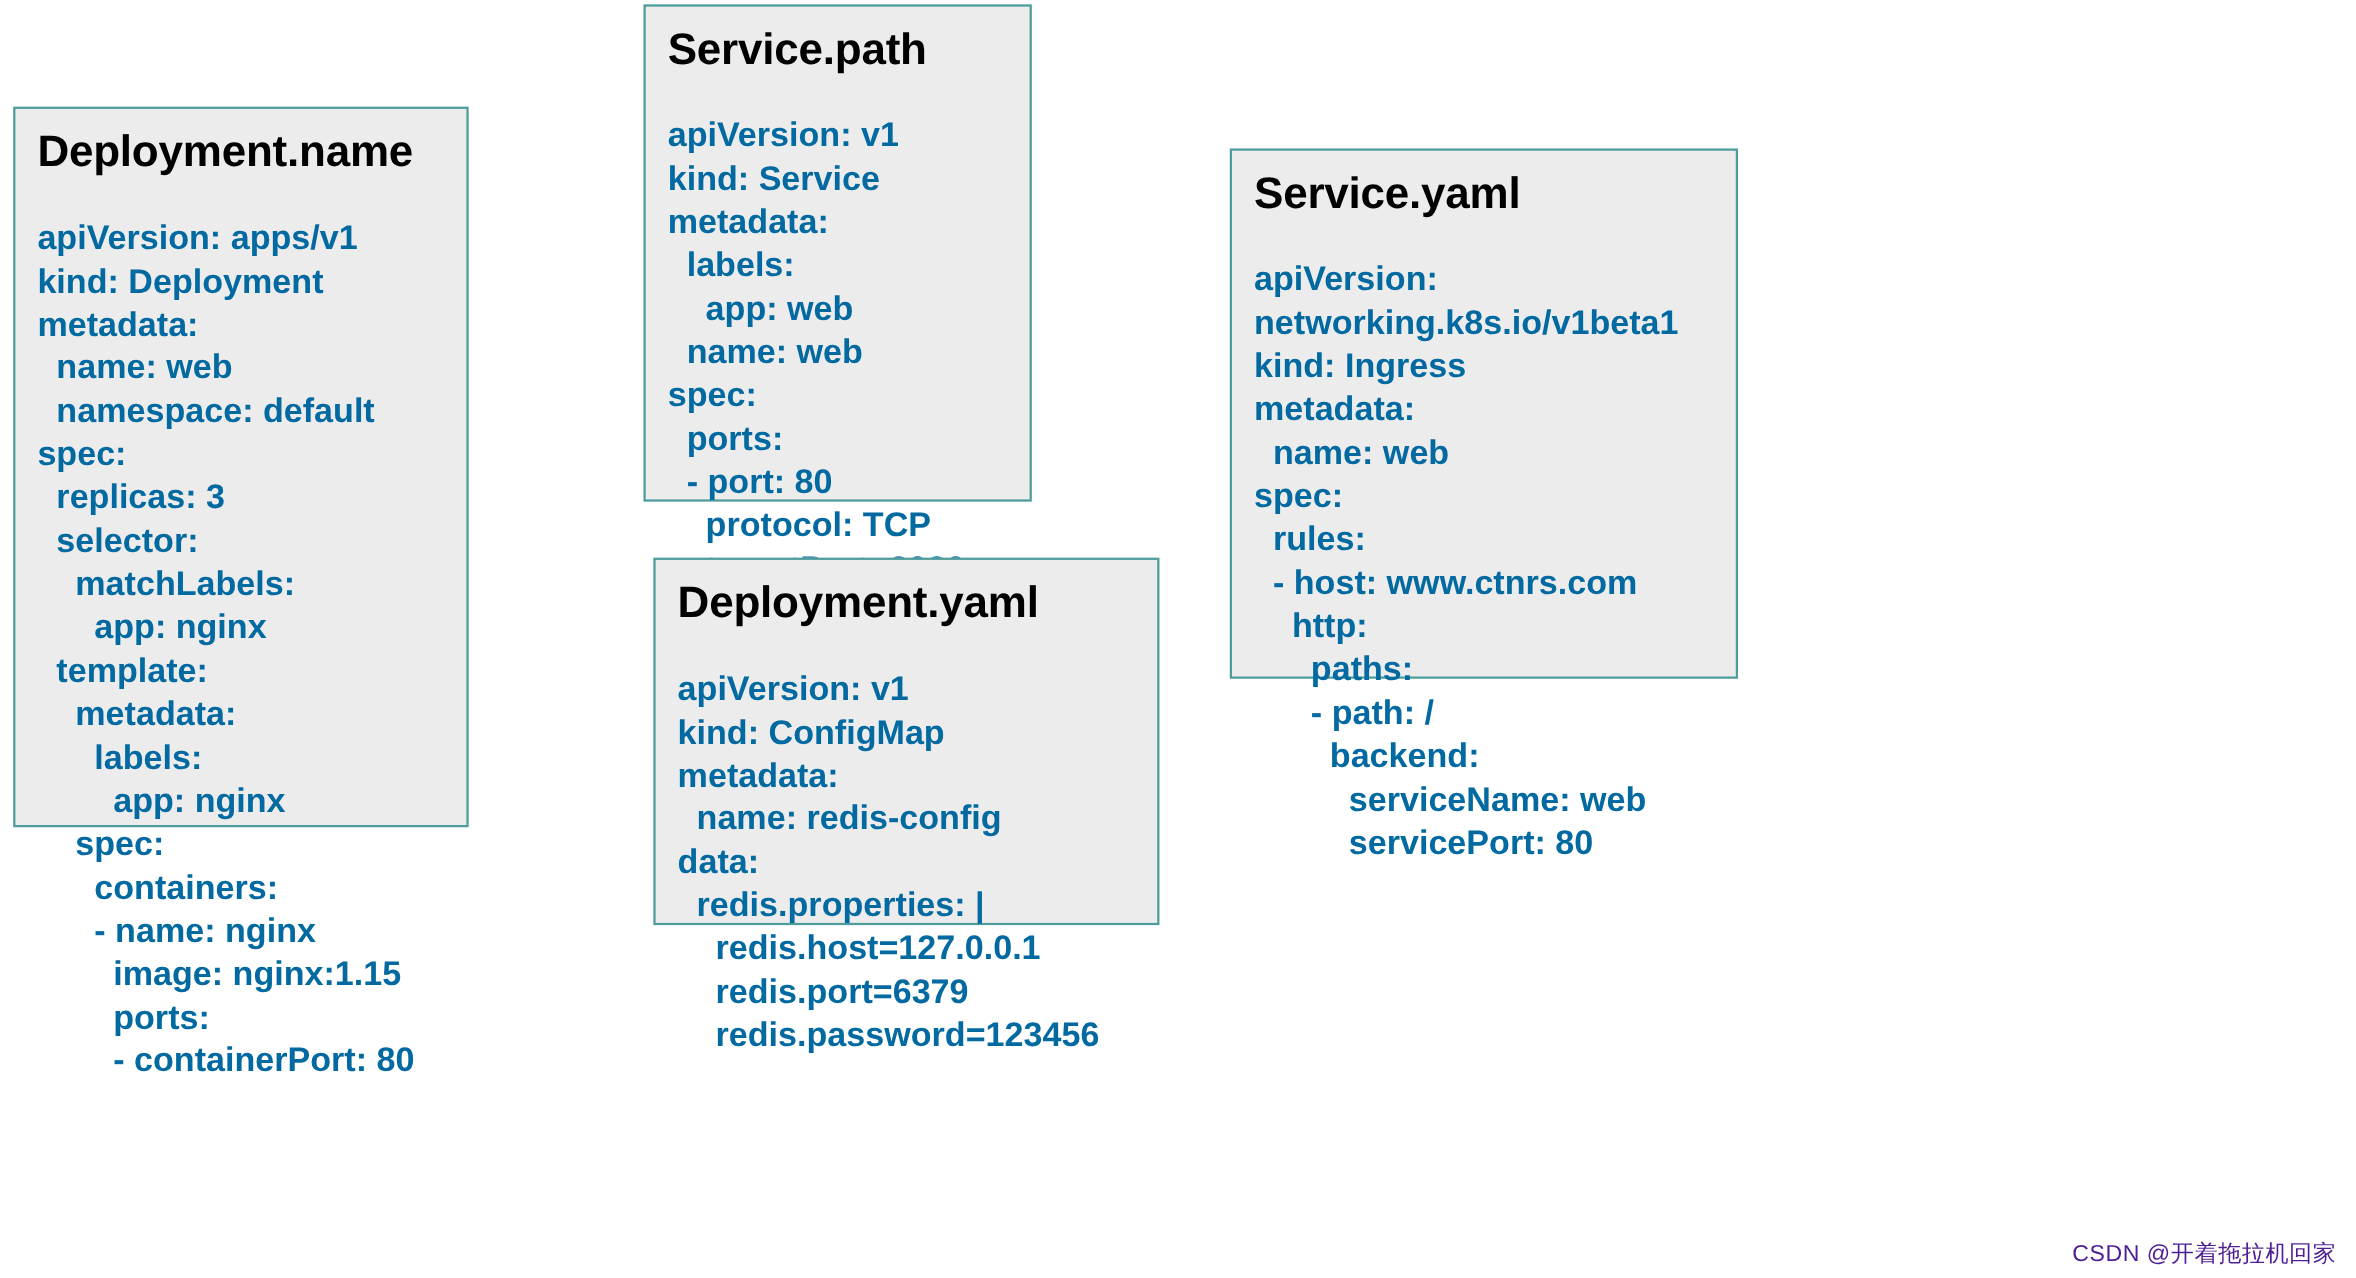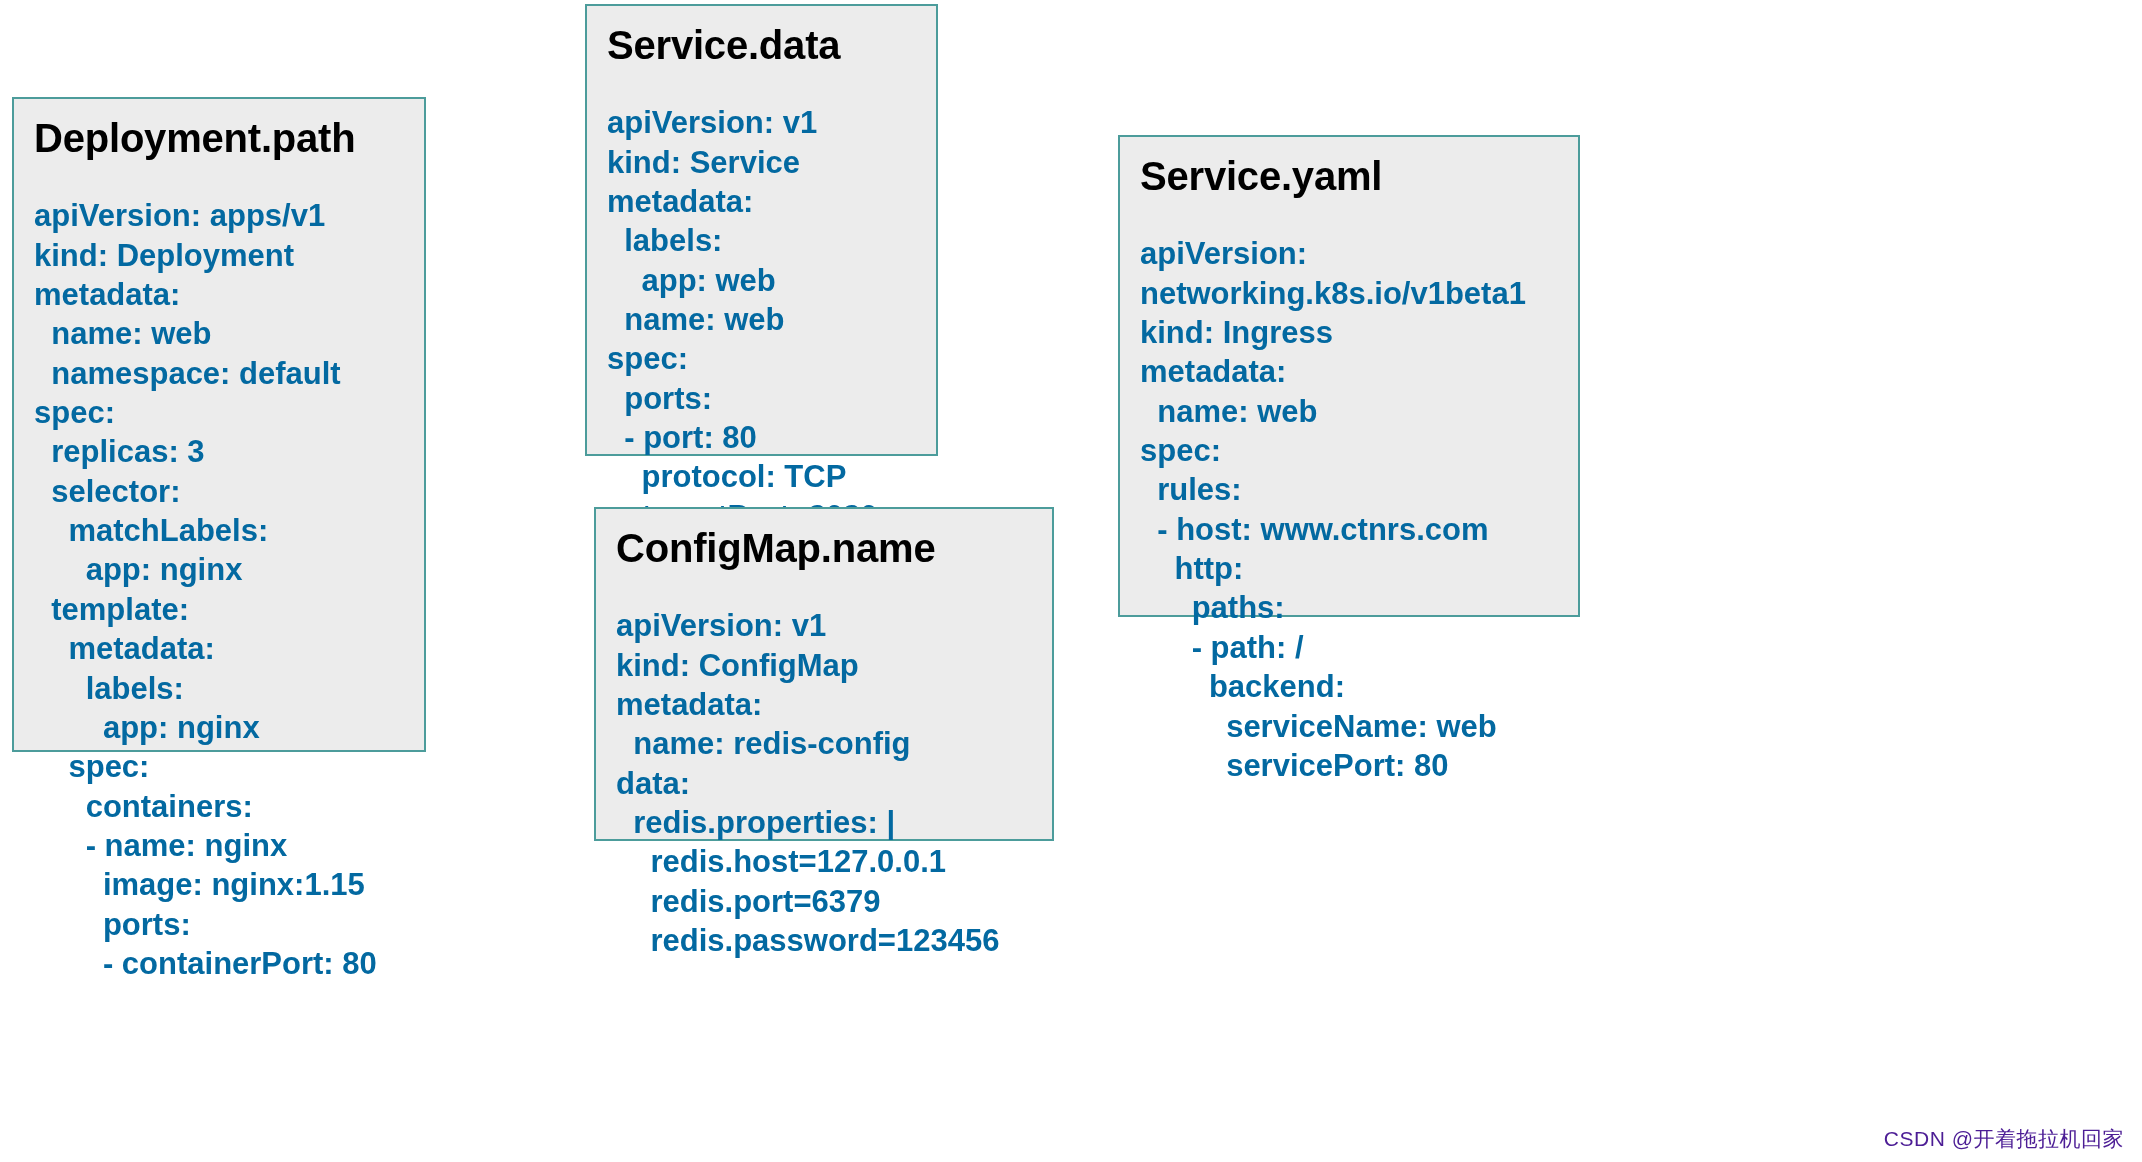--- a/index.html
+++ b/index.html
@@ -89,31 +89,31 @@
     white-space: pre;
     letter-spacing: 0.5px;
   }
 </style>
 </head>
 <body>
 
 <div class="canvas">
 
   <div class="yaml-card" id="card-deployment">
-    <div class="card-title">Deployment.path</div>
+    <div class="card-title">Deployment.name</div>
     <div class="card-body"><span class="yline">apiVersion: apps/v1</span><span class="yline">kind: Deployment</span><span class="yline">metadata:</span><span class="yline">  name: web</span><span class="yline">  namespace: default</span><span class="yline">spec:</span><span class="yline">  replicas: 3</span><span class="yline">  selector:</span><span class="yline">    matchLabels:</span><span class="yline">      app: nginx</span><span class="yline">  template:</span><span class="yline">    metadata:</span><span class="yline">      labels:</span><span class="yline">        app: nginx</span><span class="yline">    spec:</span><span class="yline">      containers:</span><span class="yline">      - name: nginx</span><span class="yline">        image: nginx:1.15</span><span class="yline">        ports:</span><span class="yline">        - containerPort: 80</span></div>
   </div>
 
   <div class="yaml-card" id="card-service">
-    <div class="card-title">Service.data</div>
+    <div class="card-title">Service.path</div>
     <div class="card-body"><span class="yline">apiVersion: v1</span><span class="yline">kind: Service</span><span class="yline">metadata:</span><span class="yline">  labels:</span><span class="yline">    app: web</span><span class="yline">  name: web</span><span class="yline">spec:</span><span class="yline">  ports:</span><span class="yline">  - port: 80</span><span class="yline">    protocol: TCP</span><span class="yline">    targetPort: 8080</span><span class="yline">  selector:</span><span class="yline">    app: web</span></div>
   </div>
 
   <div class="yaml-card" id="card-configmap">
-    <div class="card-title">ConfigMap.name</div>
+    <div class="card-title">Deployment.yaml</div>
     <div class="card-body"><span class="yline">apiVersion: v1</span><span class="yline">kind: ConfigMap</span><span class="yline">metadata:</span><span class="yline">  name: redis-config</span><span class="yline">data:</span><span class="yline">  redis.properties: |</span><span class="yline">    redis.host=127.0.0.1</span><span class="yline">    redis.port=6379</span><span class="yline">    redis.password=123456</span></div>
   </div>
 
   <div class="yaml-card" id="card-ingress">
     <div class="card-title">Service.yaml</div>
     <div class="card-body"><span class="yline">apiVersion: networking.k8s.io/v1beta1</span><span class="yline">kind: Ingress</span><span class="yline">metadata:</span><span class="yline">  name: web</span><span class="yline">spec:</span><span class="yline">  rules:</span><span class="yline">  - host: www.ctnrs.com</span><span class="yline">    http:</span><span class="yline">      paths:</span><span class="yline">      - path: /</span><span class="yline">        backend:</span><span class="yline">          serviceName: web</span><span class="yline">          servicePort: 80</span></div>
   </div>
 
   <div class="watermark">CSDN @开着拖拉机回家</div>
 

